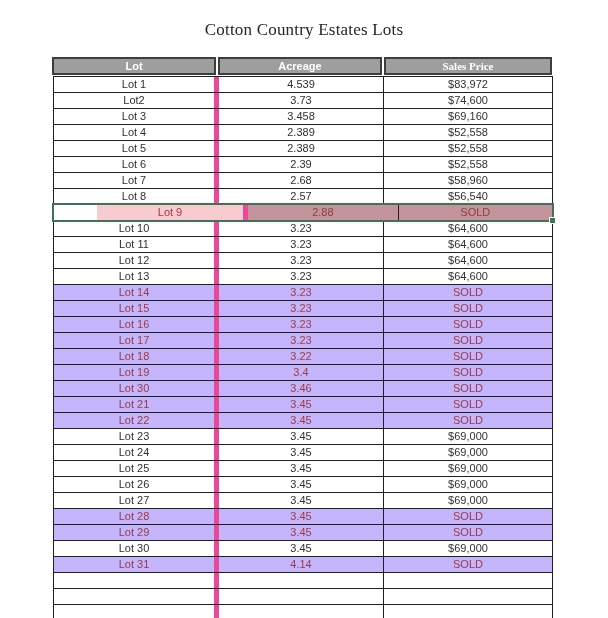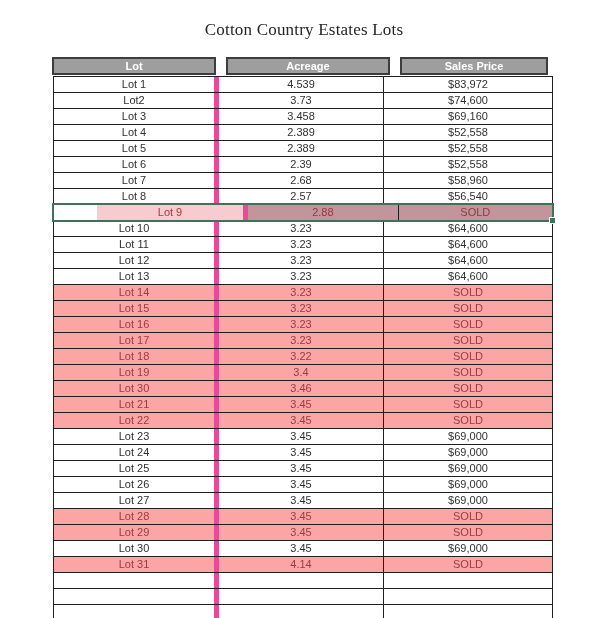--- a/index.html
+++ b/index.html
@@ -32,25 +32,25 @@
   .hcell {
     box-sizing: border-box;
     height: 18px;
     background: #9e9e9e;
     border: 2px solid #3d3d3d;
     color: #ffffff;
     font-weight: bold;
     font-size: 11px;
     line-height: 14px;
     text-align: center;
-    margin-right: 10px;
+    margin-right: 2px;
   }
   .hcell.h1 { width: 164px; }
   .hcell.h2 { width: 164px; }
-  .hcell.h3 { width: 148px; margin-right: 0; }
+  .hcell.h3 { width: 168px; margin-right: 0; font-family: Liberation Serif, serif; }
 
   
   .grid {
     position: absolute;
     left: 53px; top: 76px; width: 498px;
     border-top: 1px solid #1f1f1f;
     border-left: 1px solid #1f1f1f;
     border-right: 1px solid #1f1f1f;
   }
   .row {
@@ -67,21 +67,21 @@
     line-height: 15px;
     text-align: center;
     color: #303030;
     overflow: hidden;
     white-space: nowrap;
   }
   .c1 { width: 165px; border-right: 5px solid #ec4899; }
   .c2 { width: 165px; border-right: 1px solid #1f1f1f; }
   .c3 { width: 168px; }
 
-  .row.sold .cell { background: #fca5a5; color: #9c3a41; }
+  .row.sold .cell { background: #c4b5fd; color: #9c3a41; }
 
   
   .row.selected .c1 { background: #f7cbd0; color: #9c3a41; margin-left: 43px; }
   .row.selected .c2,
   .row.selected .c3 { background: #c4949c; color: #8c3a41; }
 
   .sel-border {
     position: absolute;
     left: -2px; top: -2px; right: -2px; bottom: -2px;
     border: 2px solid #3f7257;

